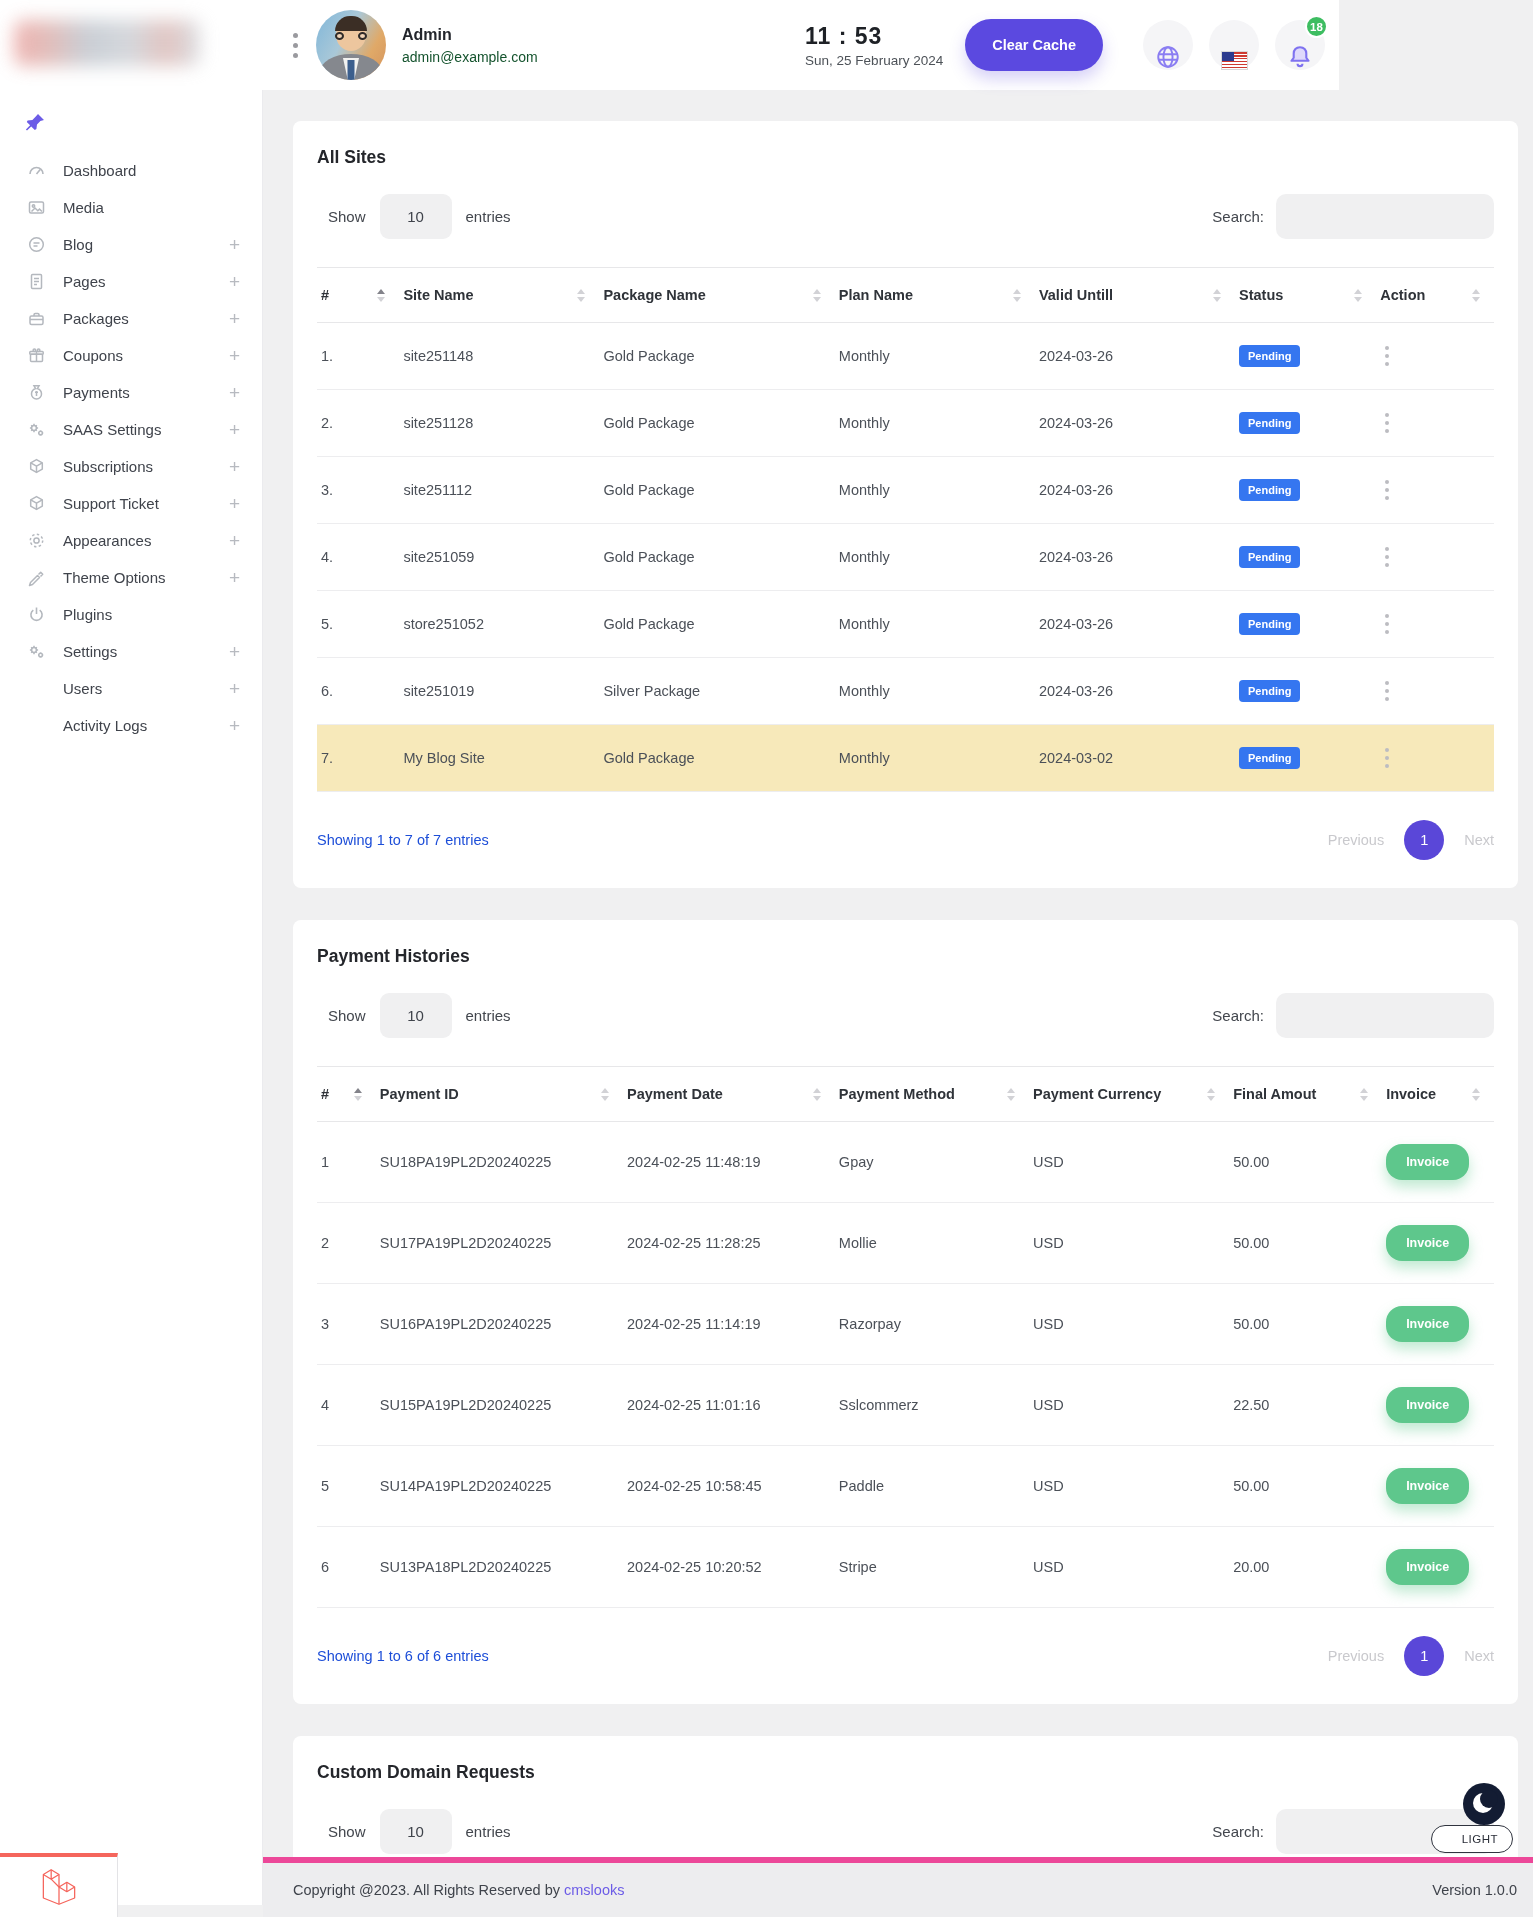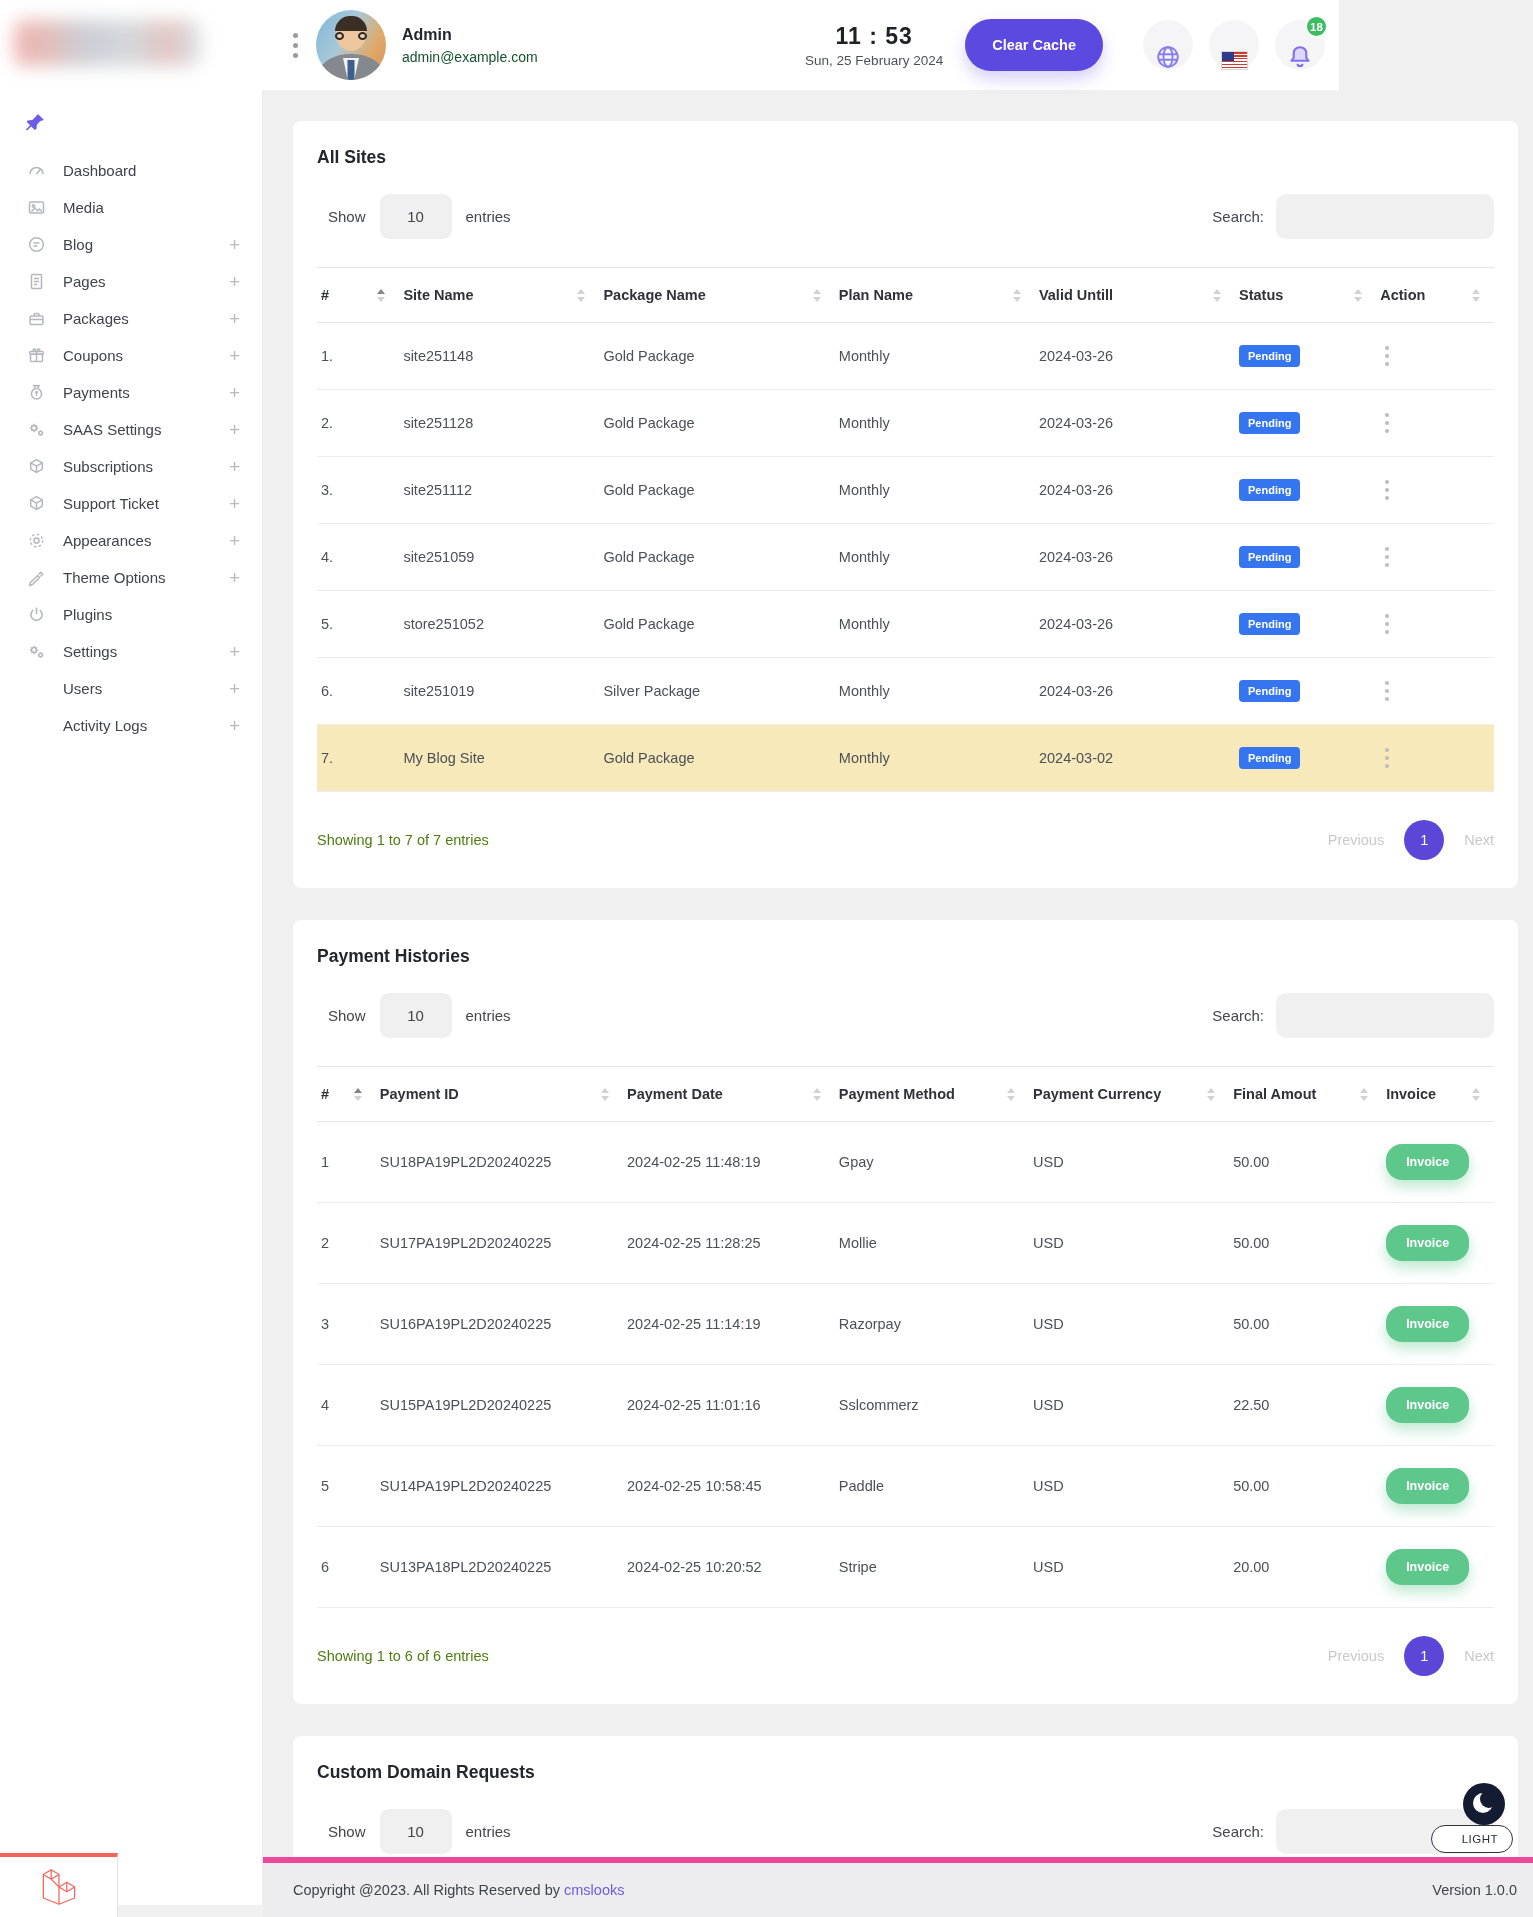--- a/index.html
+++ b/index.html
@@ -35,21 +35,21 @@
   .avatar .shirt { position:absolute; bottom:0; left:50%; transform:translateX(-50%); width:16px; height:22px; background:#f2f2f0; clip-path:polygon(0 0,100% 0,70% 100%,30% 100%); }
   .avatar .tie { position:absolute; bottom:0; left:50%; transform:translateX(-50%); width:7px; height:20px; background:#3c5f8d; }
   .avatar .head { position:absolute; top:9px; left:50%; transform:translateX(-50%); width:30px; height:32px; border-radius:50%; background:#edc69e; }
   .avatar .hair { position:absolute; top:6px; left:50%; transform:translateX(-50%); width:32px; height:15px; border-radius:16px 16px 0 0; background:#3b2e25; }
   .avatar .gl { position:absolute; top:22px; width:9px; height:8px; border:2px solid #2e2a28; border-radius:50%; background:rgba(255,255,255,.25); }
   .avatar .gl.l { left:19px; } .avatar .gl.r { right:19px; }
   .user-block { margin-left:16px; }
   .user-name { font-size:16px; font-weight:bold; color:#23262c; }
   .user-email { font-size:14px; color:#14532d; margin-top:5px; }
   .header-right { margin-left:auto; display:flex; align-items:center; }
-  .time-block { text-align:center; margin-right:22px; }
+  .time-block { margin-right:22px; }
   .time-now { font-size:23px; font-weight:bold; color:#1e2126; letter-spacing:1px; }
   .time-date { font-size:13.5px; color:#4d5258; margin-top:3px; }
   .clear-cache {
     background:#5b49e0; color:#fff; border:none; cursor:pointer;
     font-family:inherit; font-size:14.5px; font-weight:bold;
     height:52px; padding:0 27px; border-radius:26px; margin-right:24px;
     box-shadow:0 8px 16px rgba(91,73,224,.25);
   }
   .circle-btn {
     width:50px; height:50px; border-radius:50%; background:#f5f5f7;
@@ -110,21 +110,21 @@
     padding:5px 9px; border-radius:4px; cursor:pointer;
   }
   .row-dots { display:flex; flex-direction:column; gap:4px; cursor:pointer; width:14px; align-items:center; }
   .row-dots i { width:4px; height:4px; border-radius:50%; background:#bcbcc1; }
   .invoice-btn {
     display:inline-block; background:#5ec78c; color:#fff; border:none; cursor:pointer;
     font-family:inherit; font-size:12.5px; font-weight:bold; padding:11px 20px; border-radius:16px;
     box-shadow:0 7px 14px rgba(94,199,140,.4);
   }
   .table-footer { display:flex; justify-content:space-between; align-items:center; padding-top:28px; }
-  .summary { font-size:14.5px; color:#4d7c0f; }
+  .summary { font-size:14.5px; color:#1d4ed8; }
   .pagination { display:flex; align-items:center; gap:20px; }
   .page-link { font-size:14.5px; color:#c9c9cd; cursor:pointer; }
   .page-current {
     width:40px; height:40px; border-radius:50%; background:#5a47d8; color:#fff;
     display:flex; align-items:center; justify-content:center; font-size:14.5px; cursor:pointer;
   }
 
   
   .theme-toggle { position:absolute; right:20px; bottom:64px; display:flex; align-items:center; z-index:5; cursor:pointer;flex-direction:column; }
   .toggle-pill {

